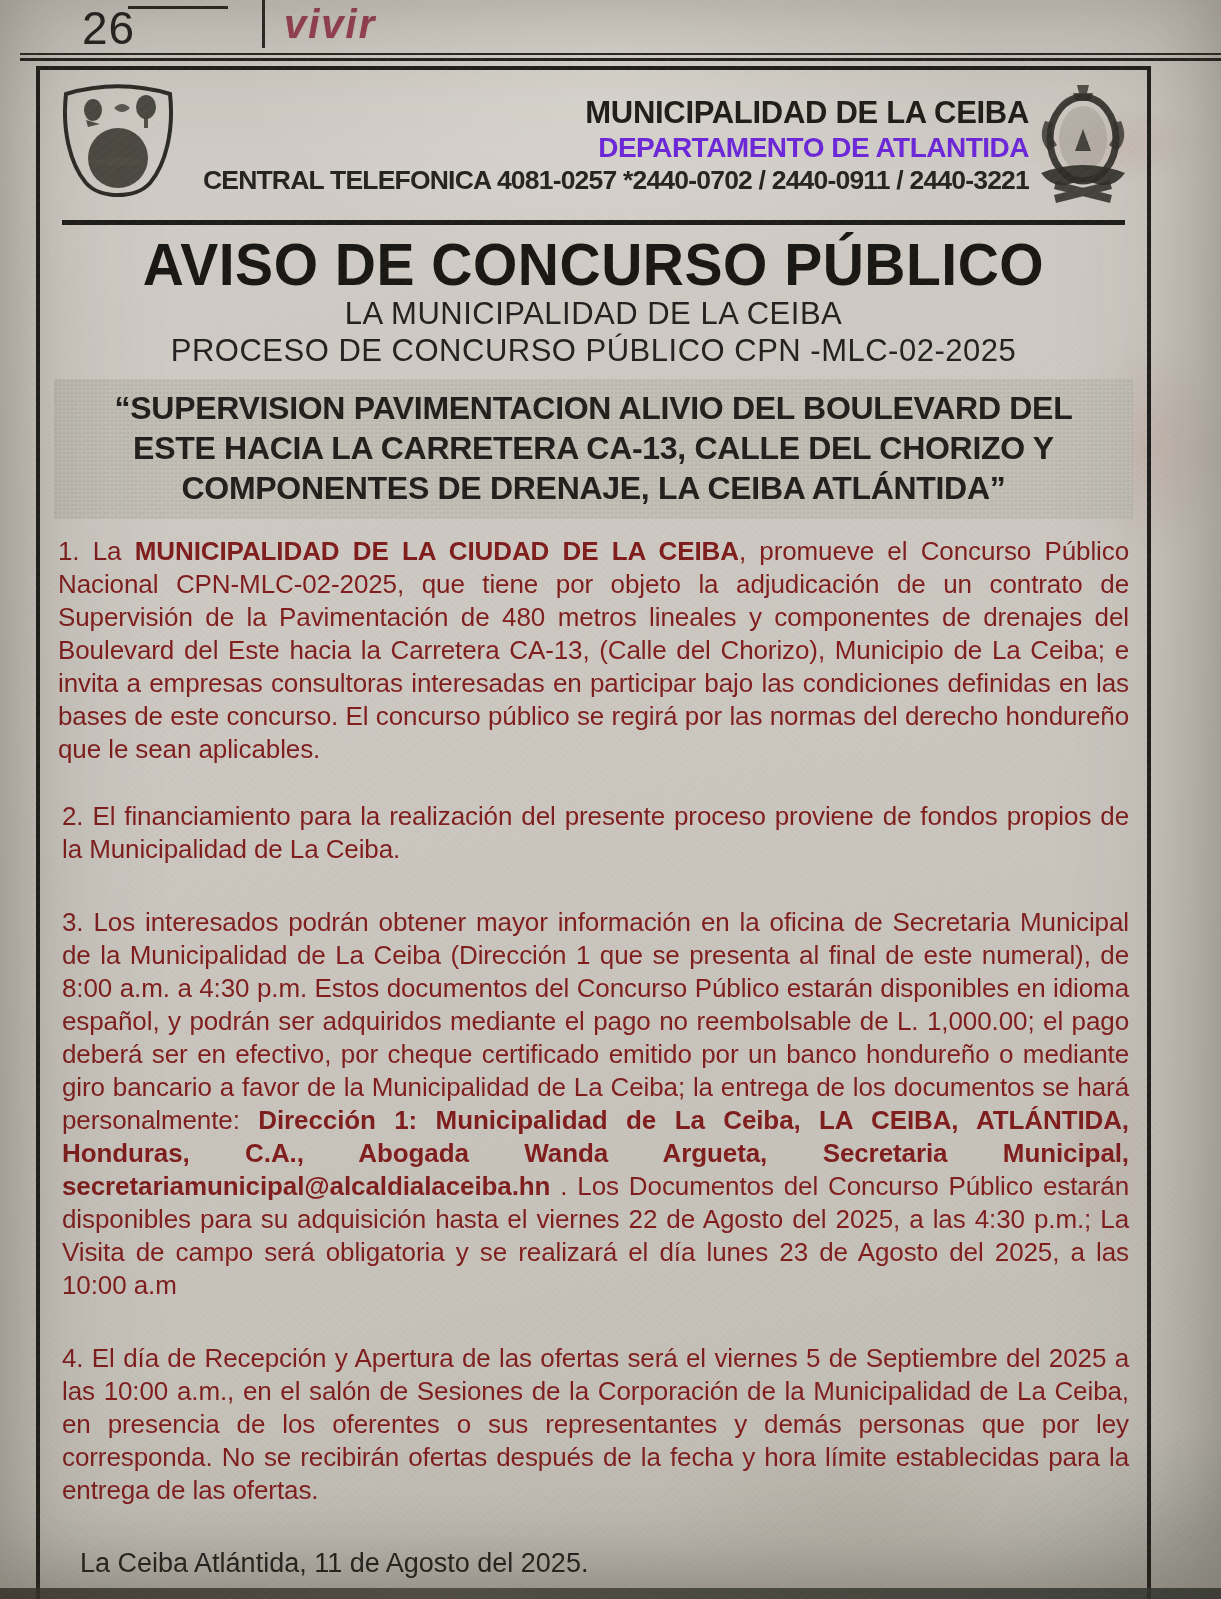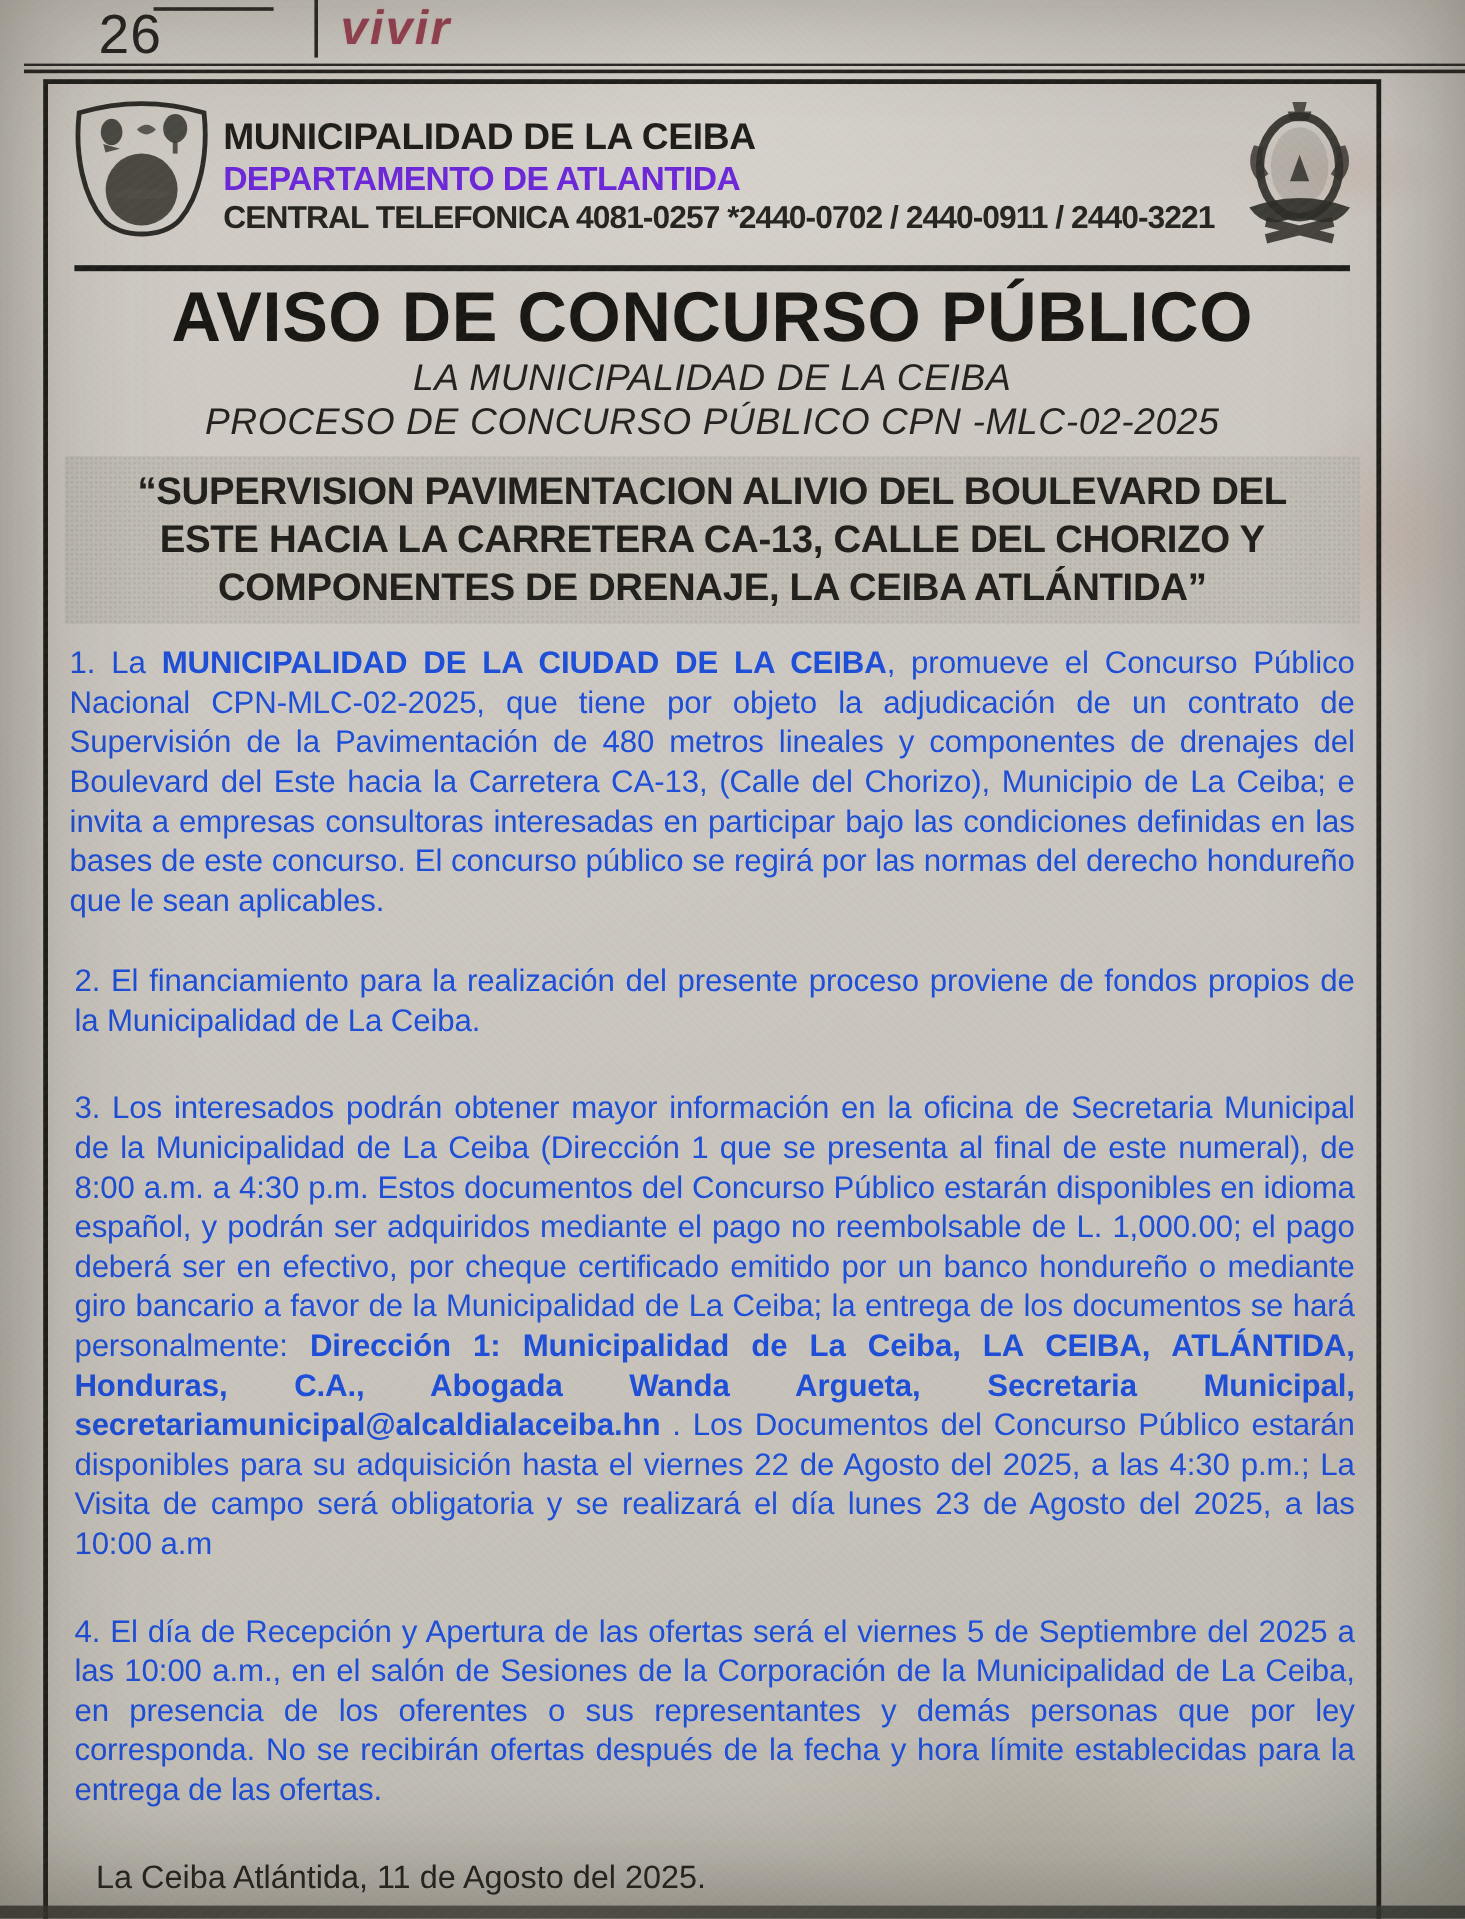--- a/index.html
+++ b/index.html
@@ -66,41 +66,41 @@
   .toprule::after{ content:""; position:absolute; left:0; right:0; top:6px; height:3px; background:#242220;}
   
   .notice-box{
     margin:2px 70px 0 36px;
     border:4px solid #201f1b;
     padding:8px 12px 18px;
     background:transparent;
   }
   .masthead{ display:flex; align-items:center; gap:6px; padding:2px 4px; }
   .emblem{ flex:0 0 auto; color:#34322c; }
-  .masthead-text{ flex:1 1 auto; text-align:left; }
+  .masthead-text{ flex:1 1 auto; text-align:right; }
   .masthead-org{ font-size:31px; line-height:36px; font-weight:bold; letter-spacing:-.3px; color:#1f1e1b;}
   .masthead-dept{ font-size:28px; line-height:33px; font-weight:bold; letter-spacing:-.5px; color:#6d28d9;}
   .masthead-tel{ font-size:26.5px; line-height:33px; font-weight:bold; letter-spacing:-.8px; color:#262421;}
   .heavy-rule{ height:5px; background:#1e1d1a; margin:6px 10px 8px; }
   .notice-title{
     text-align:center; font-size:57px; line-height:62px; font-weight:bold;
     letter-spacing:.5px; color:#191814; transform:scaleY(1.03);
   }
-  .notice-sub{ text-align:center; font-style:italic; font-size:31px; line-height:37px; letter-spacing:.5px; color:#242220;}
+  .notice-sub{ text-align:center; font-size:31px; line-height:37px; letter-spacing:.5px; color:#242220;}
   .project-band{
     margin:10px 2px 16px; padding:9px 20px 11px;
     background-color:var(--band_bg);
     background-image:radial-gradient(rgba(40,38,32,.07) 1px, transparent 1.3px);
     background-size:4px 4px;
     text-align:center; font-weight:bold; font-size:32px; line-height:40px;
     letter-spacing:-.3px; color:#21201c;
   }
   .body-text p{
     font-size:26px; line-height:33px; text-align:justify;
-    letter-spacing:-.1px; color:#1d4ed8;
+    letter-spacing:-.1px; color:#7f1d1d;
     margin:0 6px 34px;
   }
   .body-text p.gap-lg{ margin-bottom:40px;margin-left:10px; }
   .b{ font-weight:bold; }
   .dateline{ font-size:27px; line-height:33px; margin:8px 6px 14px 28px; color:#24221f;}
 </style>
 </head>
 <body>
 
 <div class="topbar">

